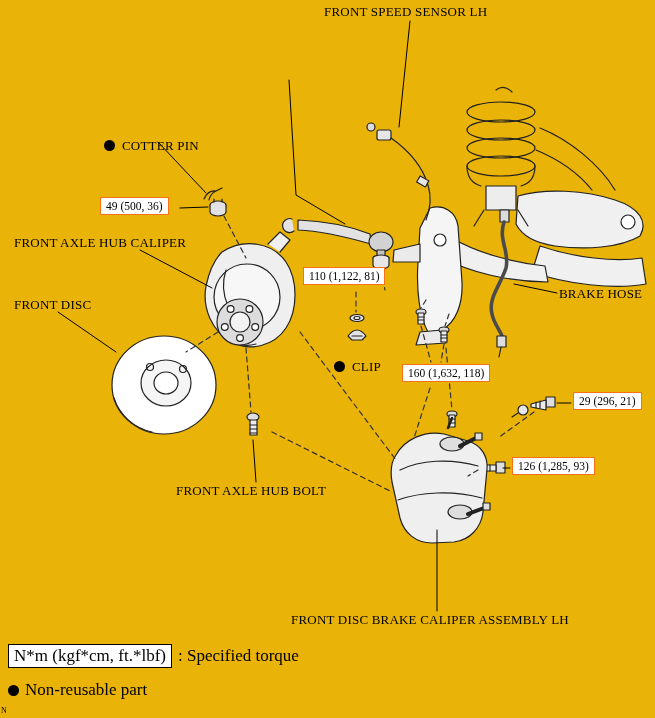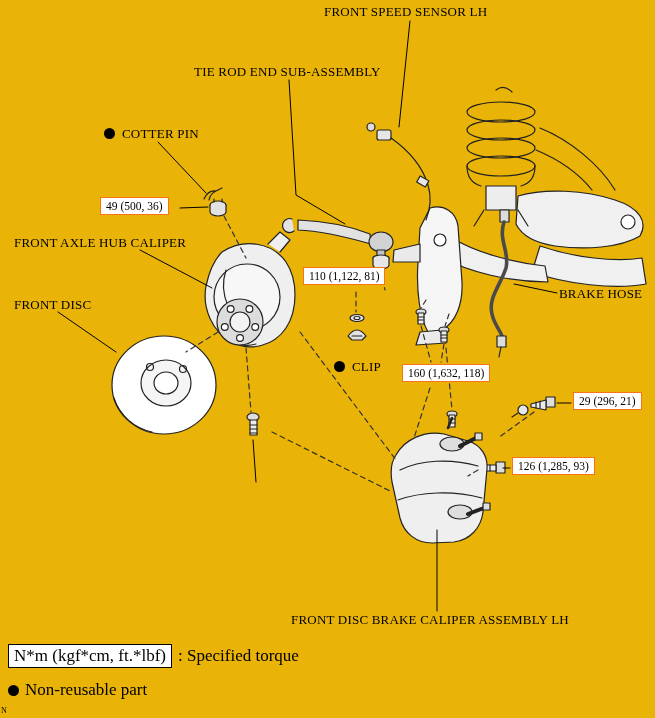--- a/index.html
+++ b/index.html
@@ -187,34 +187,34 @@
         <path d="M557,293 L514,284"></path>
         <path d="M256,482 L253,440"></path>
         <path d="M437,611 L437,530"></path>
         <path d="M571,403 L557,403"></path>
         <path d="M510,468 L503,468"></path>
       </g>
     </g>
   </svg>
 
   <div class="lbl" style="left:324px;top:4px">FRONT SPEED SENSOR LH</div>
-  <div class="lbl" style="left:194px;top:64px">TIE ROD END SUB-ASSEMBLY</div>
-
-  <div class="lbl" style="left:104px;top:126px">
+
+  <div class="lbl" style="left:104px;top:138px">
     <span class="bullet"></span><span>COTTER PIN</span>
   </div>
 
   <div class="lbl" style="left:14px;top:235px">FRONT AXLE HUB CALIPER</div>
   <div class="lbl" style="left:14px;top:297px">FRONT DISC</div>
   <div class="lbl" style="left:559px;top:286px">BRAKE HOSE</div>
 
   <div class="lbl" style="left:334px;top:359px">
     <span class="bullet"></span><span>CLIP</span>
   </div>
 
+  <div class="lbl" style="left:176px;top:483px">FRONT AXLE HUB BOLT</div>
   <div class="lbl" style="left:291px;top:612px">FRONT DISC BRAKE CALIPER ASSEMBLY LH</div>
 
   <div class="torque" style="left:100px;top:197px">49 (500, 36)</div>
   <div class="torque" style="left:303px;top:267px">110 (1,122, 81)</div>
   <div class="torque" style="left:402px;top:364px">160 (1,632, 118)</div>
   <div class="torque" style="left:573px;top:392px">29 (296, 21)</div>
   <div class="torque" style="left:512px;top:457px">126 (1,285, 93)</div>
 
   <div class="legend-row" style="left:8px;top:644px">
     <span class="legend-box">N*m (kgf*cm, ft.*lbf)</span>

